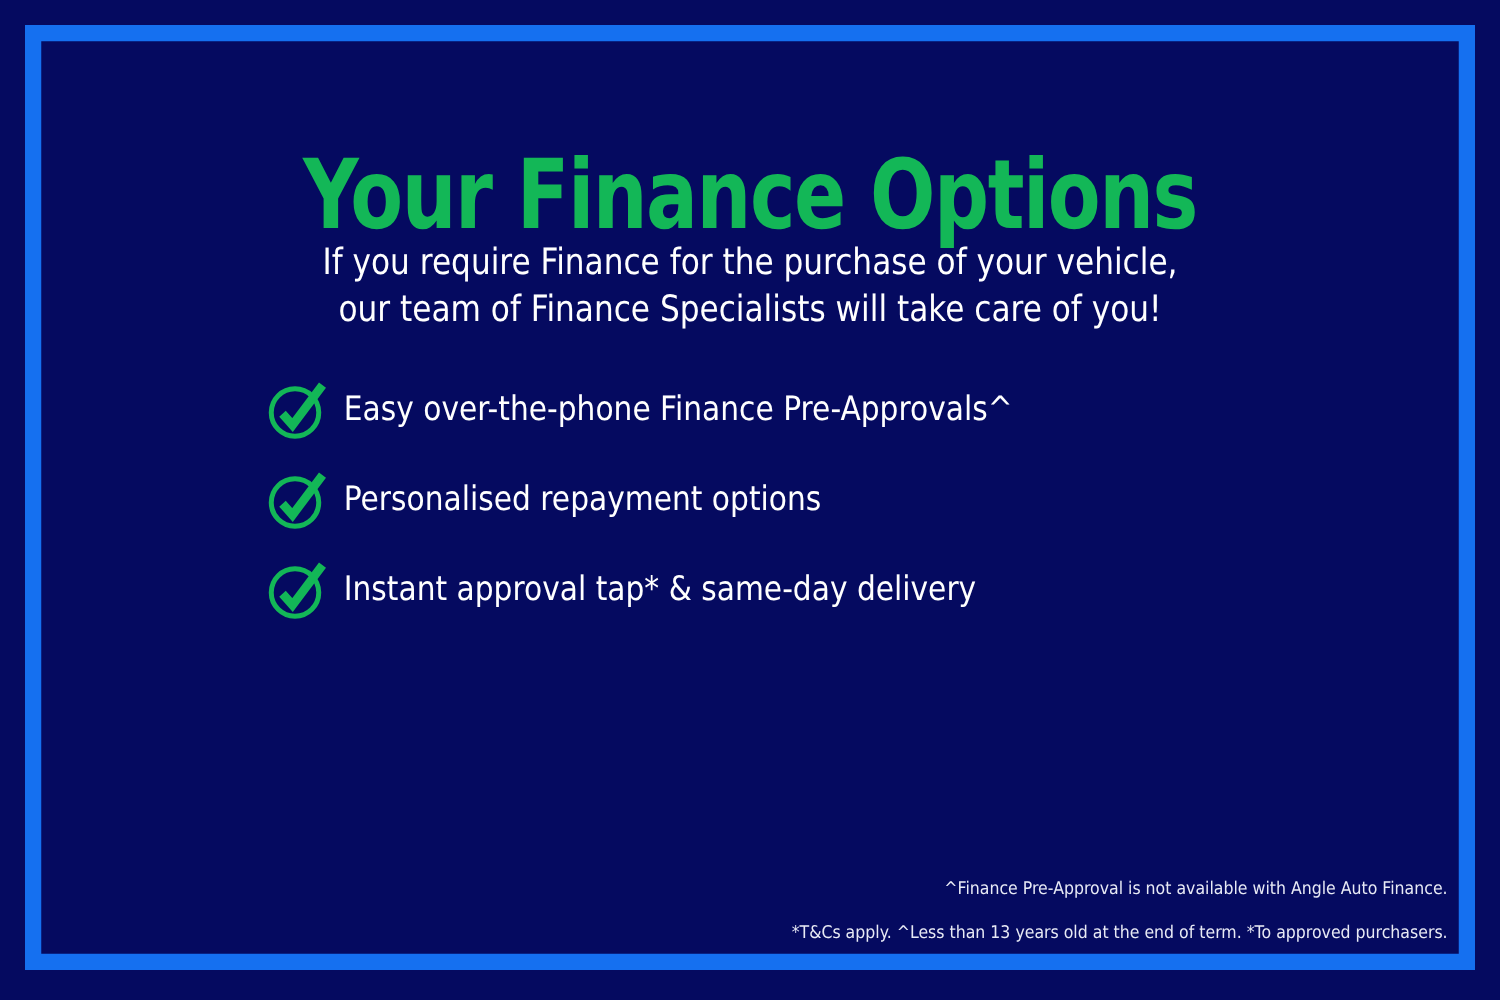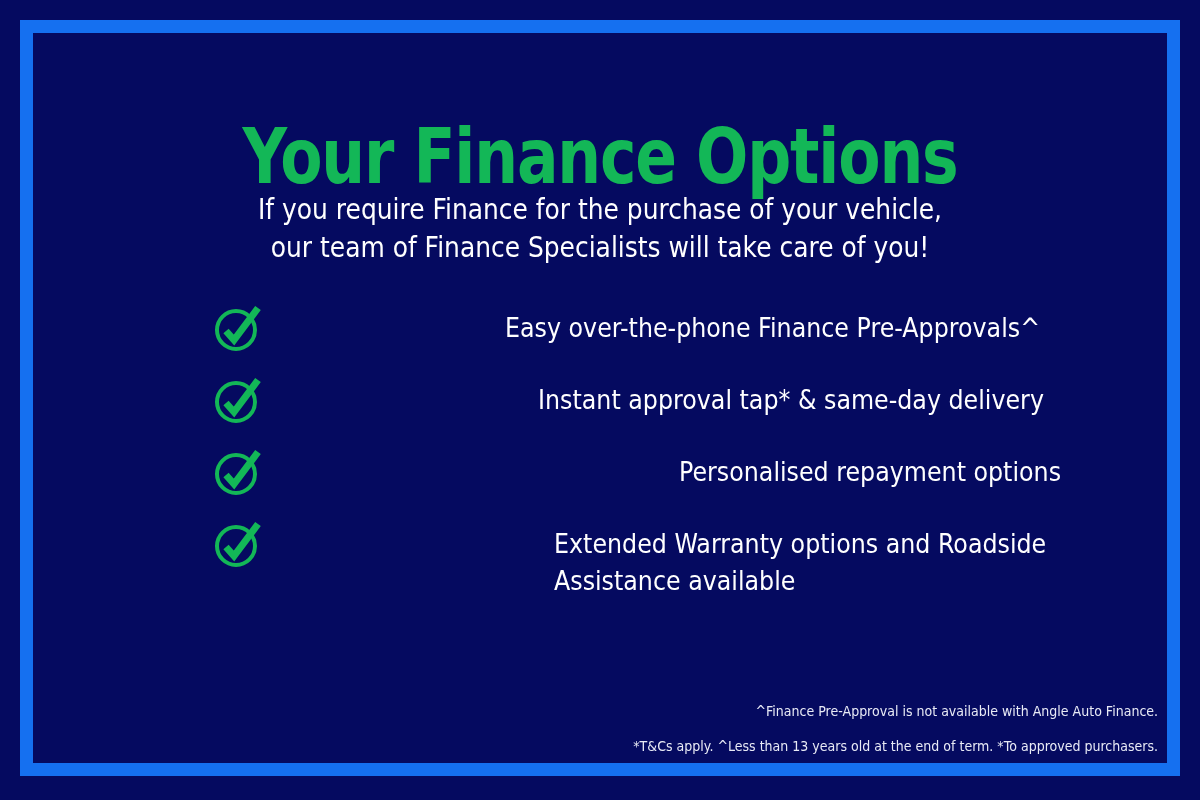--- a/index.html
+++ b/index.html
@@ -84,21 +84,20 @@
     position: absolute;
     left: 213px;
     top: 305px;
     width: 900px;
   }
 
   .benefit-row {
     display: flex;
     align-items: flex-start;
     margin-bottom: 24px;
-    justify-content: space-between;
   }
   .benefit-row:last-child { margin-bottom: 0; }
 
   .check-icon {
     flex: 0 0 auto;
     width: 52px;
     height: 52px;
     margin-right: 10px;
     margin-top: -4px;
     display: block;
@@ -156,39 +155,31 @@
         </svg>
         <span class="benefit-text">Easy over-the-phone Finance Pre-Approvals^</span>
       </li>
 
 
       <li class="benefit-row">
         <svg class="check-icon" viewBox="0 0 52 52">
           <circle cx="23" cy="29" r="19" fill="none" stroke="#13b757" stroke-width="4"></circle>
           <path d="M13 30 L21 39 L45 7" fill="none" stroke="#13b757" stroke-width="7" stroke-linecap="butt" stroke-linejoin="miter"></path>
         </svg>
-        <span class="benefit-text">Instant approval tap* &amp; same-day delivery</span>
-      </li>
-
-      <li class="benefit-row">
-        <svg class="check-icon" viewBox="0 0 52 52">
-          <circle cx="23" cy="29" r="19" fill="none" stroke="#13b757" stroke-width="4"></circle>
-          <path d="M13 30 L21 39 L45 7" fill="none" stroke="#13b757" stroke-width="7" stroke-linecap="butt" stroke-linejoin="miter"></path>
-        </svg>
         <span class="benefit-text">Personalised repayment options</span>
       </li>
 
       <li class="benefit-row">
         <svg class="check-icon" viewBox="0 0 52 52">
           <circle cx="23" cy="29" r="19" fill="none" stroke="#13b757" stroke-width="4"></circle>
           <path d="M13 30 L21 39 L45 7" fill="none" stroke="#13b757" stroke-width="7" stroke-linecap="butt" stroke-linejoin="miter"></path>
         </svg>
-        <span class="benefit-text">Extended Warranty options and Roadside
-Assistance available</span>
+        <span class="benefit-text">Instant approval tap* &amp; same-day delivery</span>
       </li>
+
 
     </ul>
 
     <div id="fineprint">
       <span class="fine-line">^Finance Pre-Approval is not available with Angle Auto Finance.</span>
       <span class="fine-line">*T&amp;Cs apply. ^Less than 13 years old at the end of term. *To approved purchasers.</span>
     </div>
 
   </div>
 </div>

